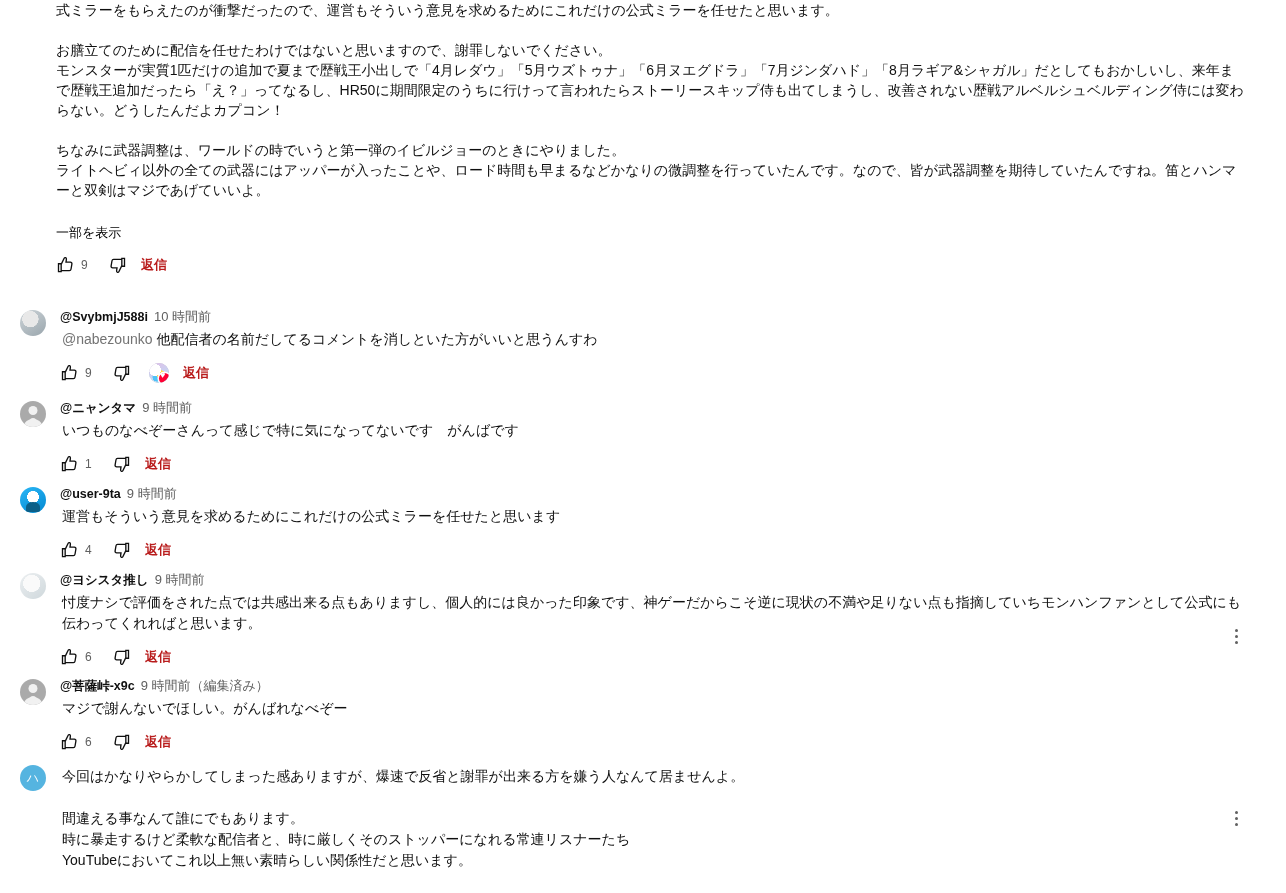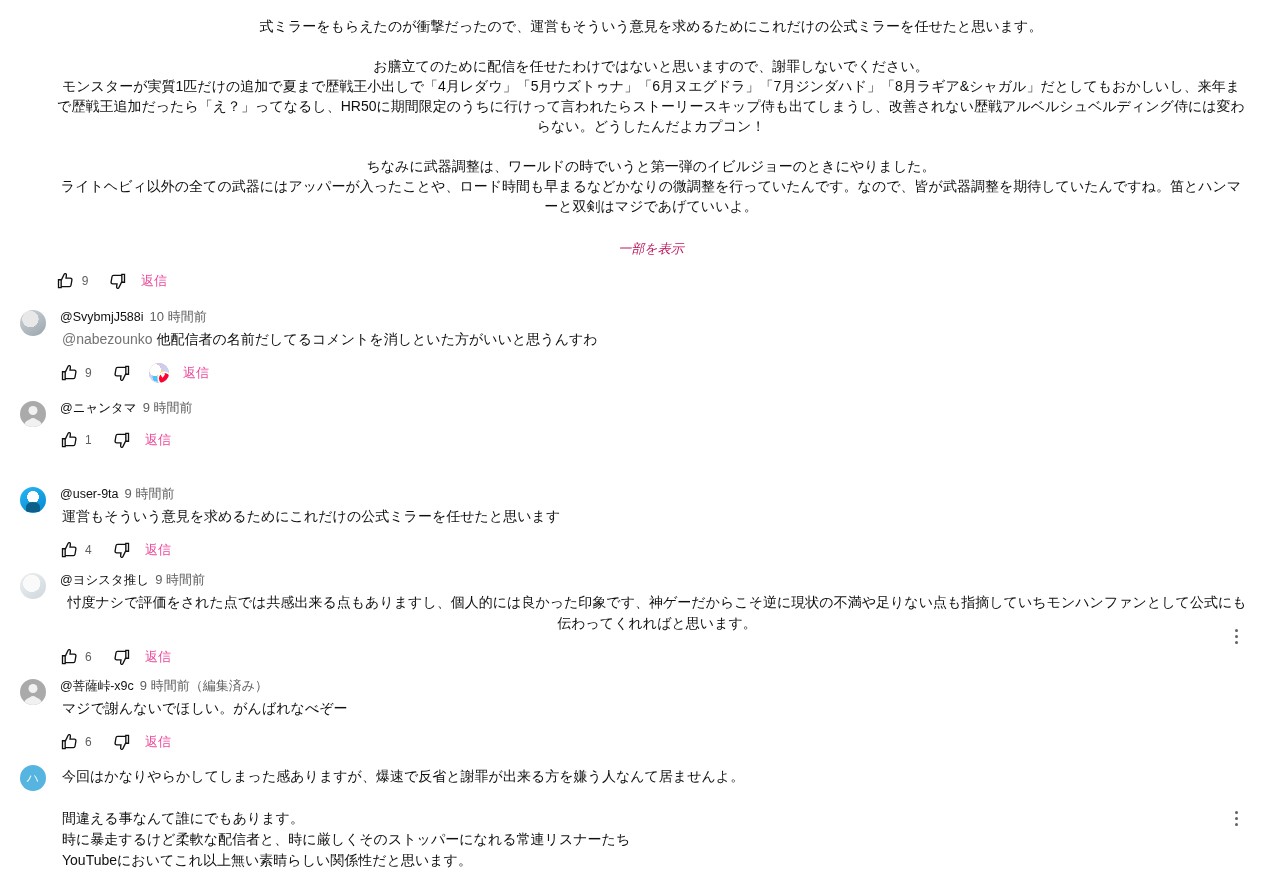--- a/index.html
+++ b/index.html
@@ -19,43 +19,41 @@
     position: relative;
     width: 1286px;
     height: 893px;
     overflow: hidden;
   }
 
   
   .top-block {
     position: absolute;
     left: 56px;
-    top: 16px;
+    top: 0px;
     width: 1190px;
-    text-align: center;
   }
   .ctext {
     font-size: 14px;
     line-height: 20px;
     color: #0f0f0f;
     white-space: pre-wrap;
     word-break: break-all;
   }
   .para {
     margin: 0 0 0 0;
   }
   .gap {
     height: 20px;
   }
 
   .show-less {
     font-size: 13px;
-    color: #be185d;
+    color: #000000;
     margin-top: 4px;
-    font-style: italic;
   }
 
   
   .actions {
     display: flex;
     align-items: center;
     height: 30px;
     margin-top: 8px;
     gap: 0px;
   }
@@ -74,22 +72,22 @@
   .thumb-up svg, .thumb-down svg { display: block; }
   .count {
     font-size: 12px;
     color: #606060;
     margin-left: 5px;
     min-width: 8px;
   }
   .spacer-16 { width: 18px; }
   .reply-btn {
     font-size: 13px;
-    font-weight: normal;
-    color: #ec4899;
+    font-weight: bold;
+    color: #b91c1c;
     margin-left: 14px;
     line-height: 26px;
   }
   .heart-badge {
     width: 20px;
     height: 20px;
     border-radius: 50%;
     margin-left: 18px;
     position: relative;
     overflow: hidden;
@@ -199,21 +197,21 @@
   .c-body {
     margin-left: 40px;
   }
   .c-head {
     display: flex;
     align-items: baseline;
     height: 18px;
   }
   .c-author {
     font-size: 12.5px;
-    font-weight: normal;
+    font-weight: bold;
     color: #0f0f0f;
   }
   .c-time {
     font-size: 13px;
     color: #606060;
     margin-left: 6px;
   }
   .c-text {
     font-size: 14px;
     line-height: 21px;
@@ -326,20 +324,21 @@
     <div class="kebab" style="top:409px;">
         <span></span>
         <span></span>
         <span></span>
       </div>
     <div class="c-body">
       <div class="c-head">
         <span class="c-author">@ニャンタマ</span>
         <span class="c-time">9 時間前</span>
       </div>
+      <div class="c-text">いつものなべぞーさんって感じで特に気になってないです　がんばです</div>
       <div class="actions">
         <div class="act-btn">
           <span class="thumb-up">
             <svg width="20" height="20" viewBox="0 0 24 24">
                 <path fill="none" stroke="#0f0f0f" stroke-width="1.6" d="M3 10.5h3.2V20H3zM6.2 11.2l3.6-7.3c.3-.6 1-.9 1.6-.7.8.3 1.2 1 1.1 1.8l-.5 3.6h5.3c1.1 0 2 1 1.8 2.1l-1.1 6.4c-.15.9-.95 1.6-1.9 1.6H6.2z"></path>
               </svg>
           </span>
           <span class="count">1</span>
         </div>
         <div class="spacer-16"></div>
@@ -387,21 +386,21 @@
   </div>
 
   <div class="comment" style="top:571px;">
     <div class="avatar av-photo3"></div>
 
     <div class="c-body">
       <div class="c-head">
         <span class="c-author">@ヨシスタ推し</span>
         <span class="c-time">9 時間前</span>
       </div>
-      <div class="c-text" style="width:1190px;text-align:center;">忖度ナシで評価をされた点では共感出来る点もありますし、個人的には良かった印象です、神ゲーだからこそ逆に現状の不満や足りない点も指摘していちモンハンファンとして公式にも伝わってくれればと思います。</div>
+      <div class="c-text" style="width:1190px;">忖度ナシで評価をされた点では共感出来る点もありますし、個人的には良かった印象です、神ゲーだからこそ逆に現状の不満や足りない点も指摘していちモンハンファンとして公式にも伝わってくれればと思います。</div>
       <div class="actions">
         <div class="act-btn">
           <span class="thumb-up">
             <svg width="20" height="20" viewBox="0 0 24 24">
                 <path fill="none" stroke="#0f0f0f" stroke-width="1.6" d="M3 10.5h3.2V20H3zM6.2 11.2l3.6-7.3c.3-.6 1-.9 1.6-.7.8.3 1.2 1 1.1 1.8l-.5 3.6h5.3c1.1 0 2 1 1.8 2.1l-1.1 6.4c-.15.9-.95 1.6-1.9 1.6H6.2z"></path>
               </svg>
           </span>
           <span class="count">6</span>
         </div>
         <div class="spacer-16"></div>

